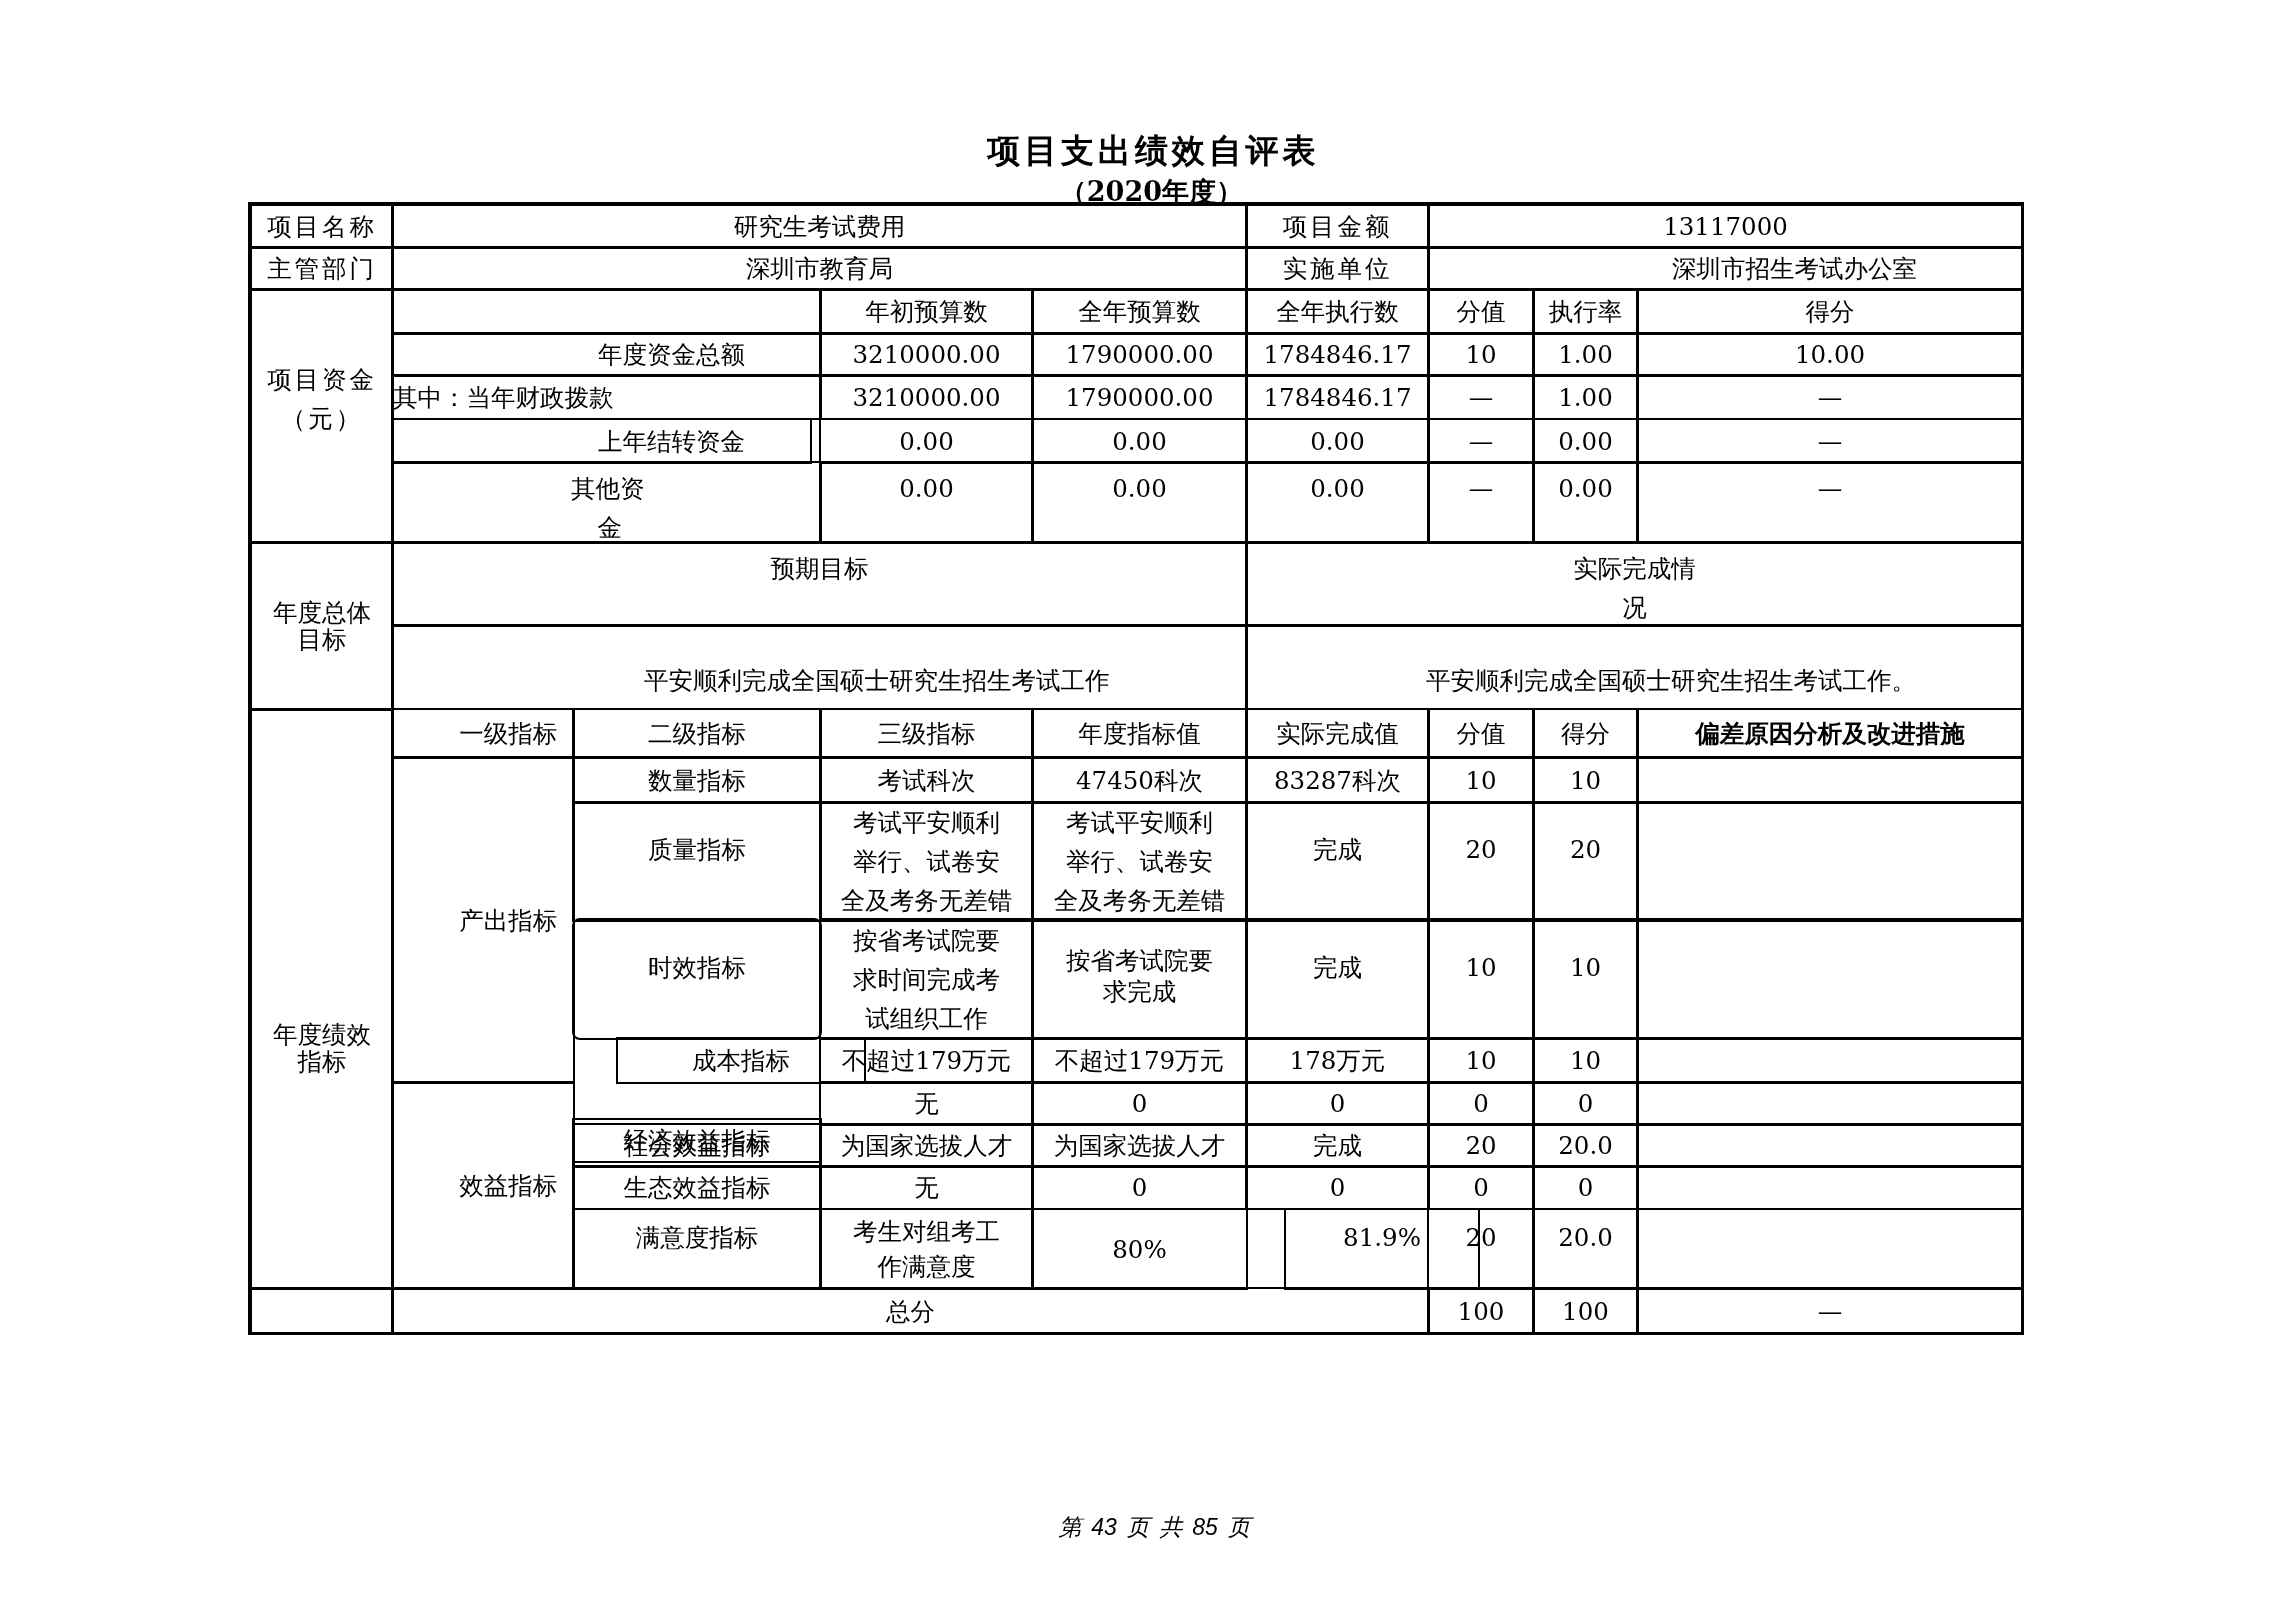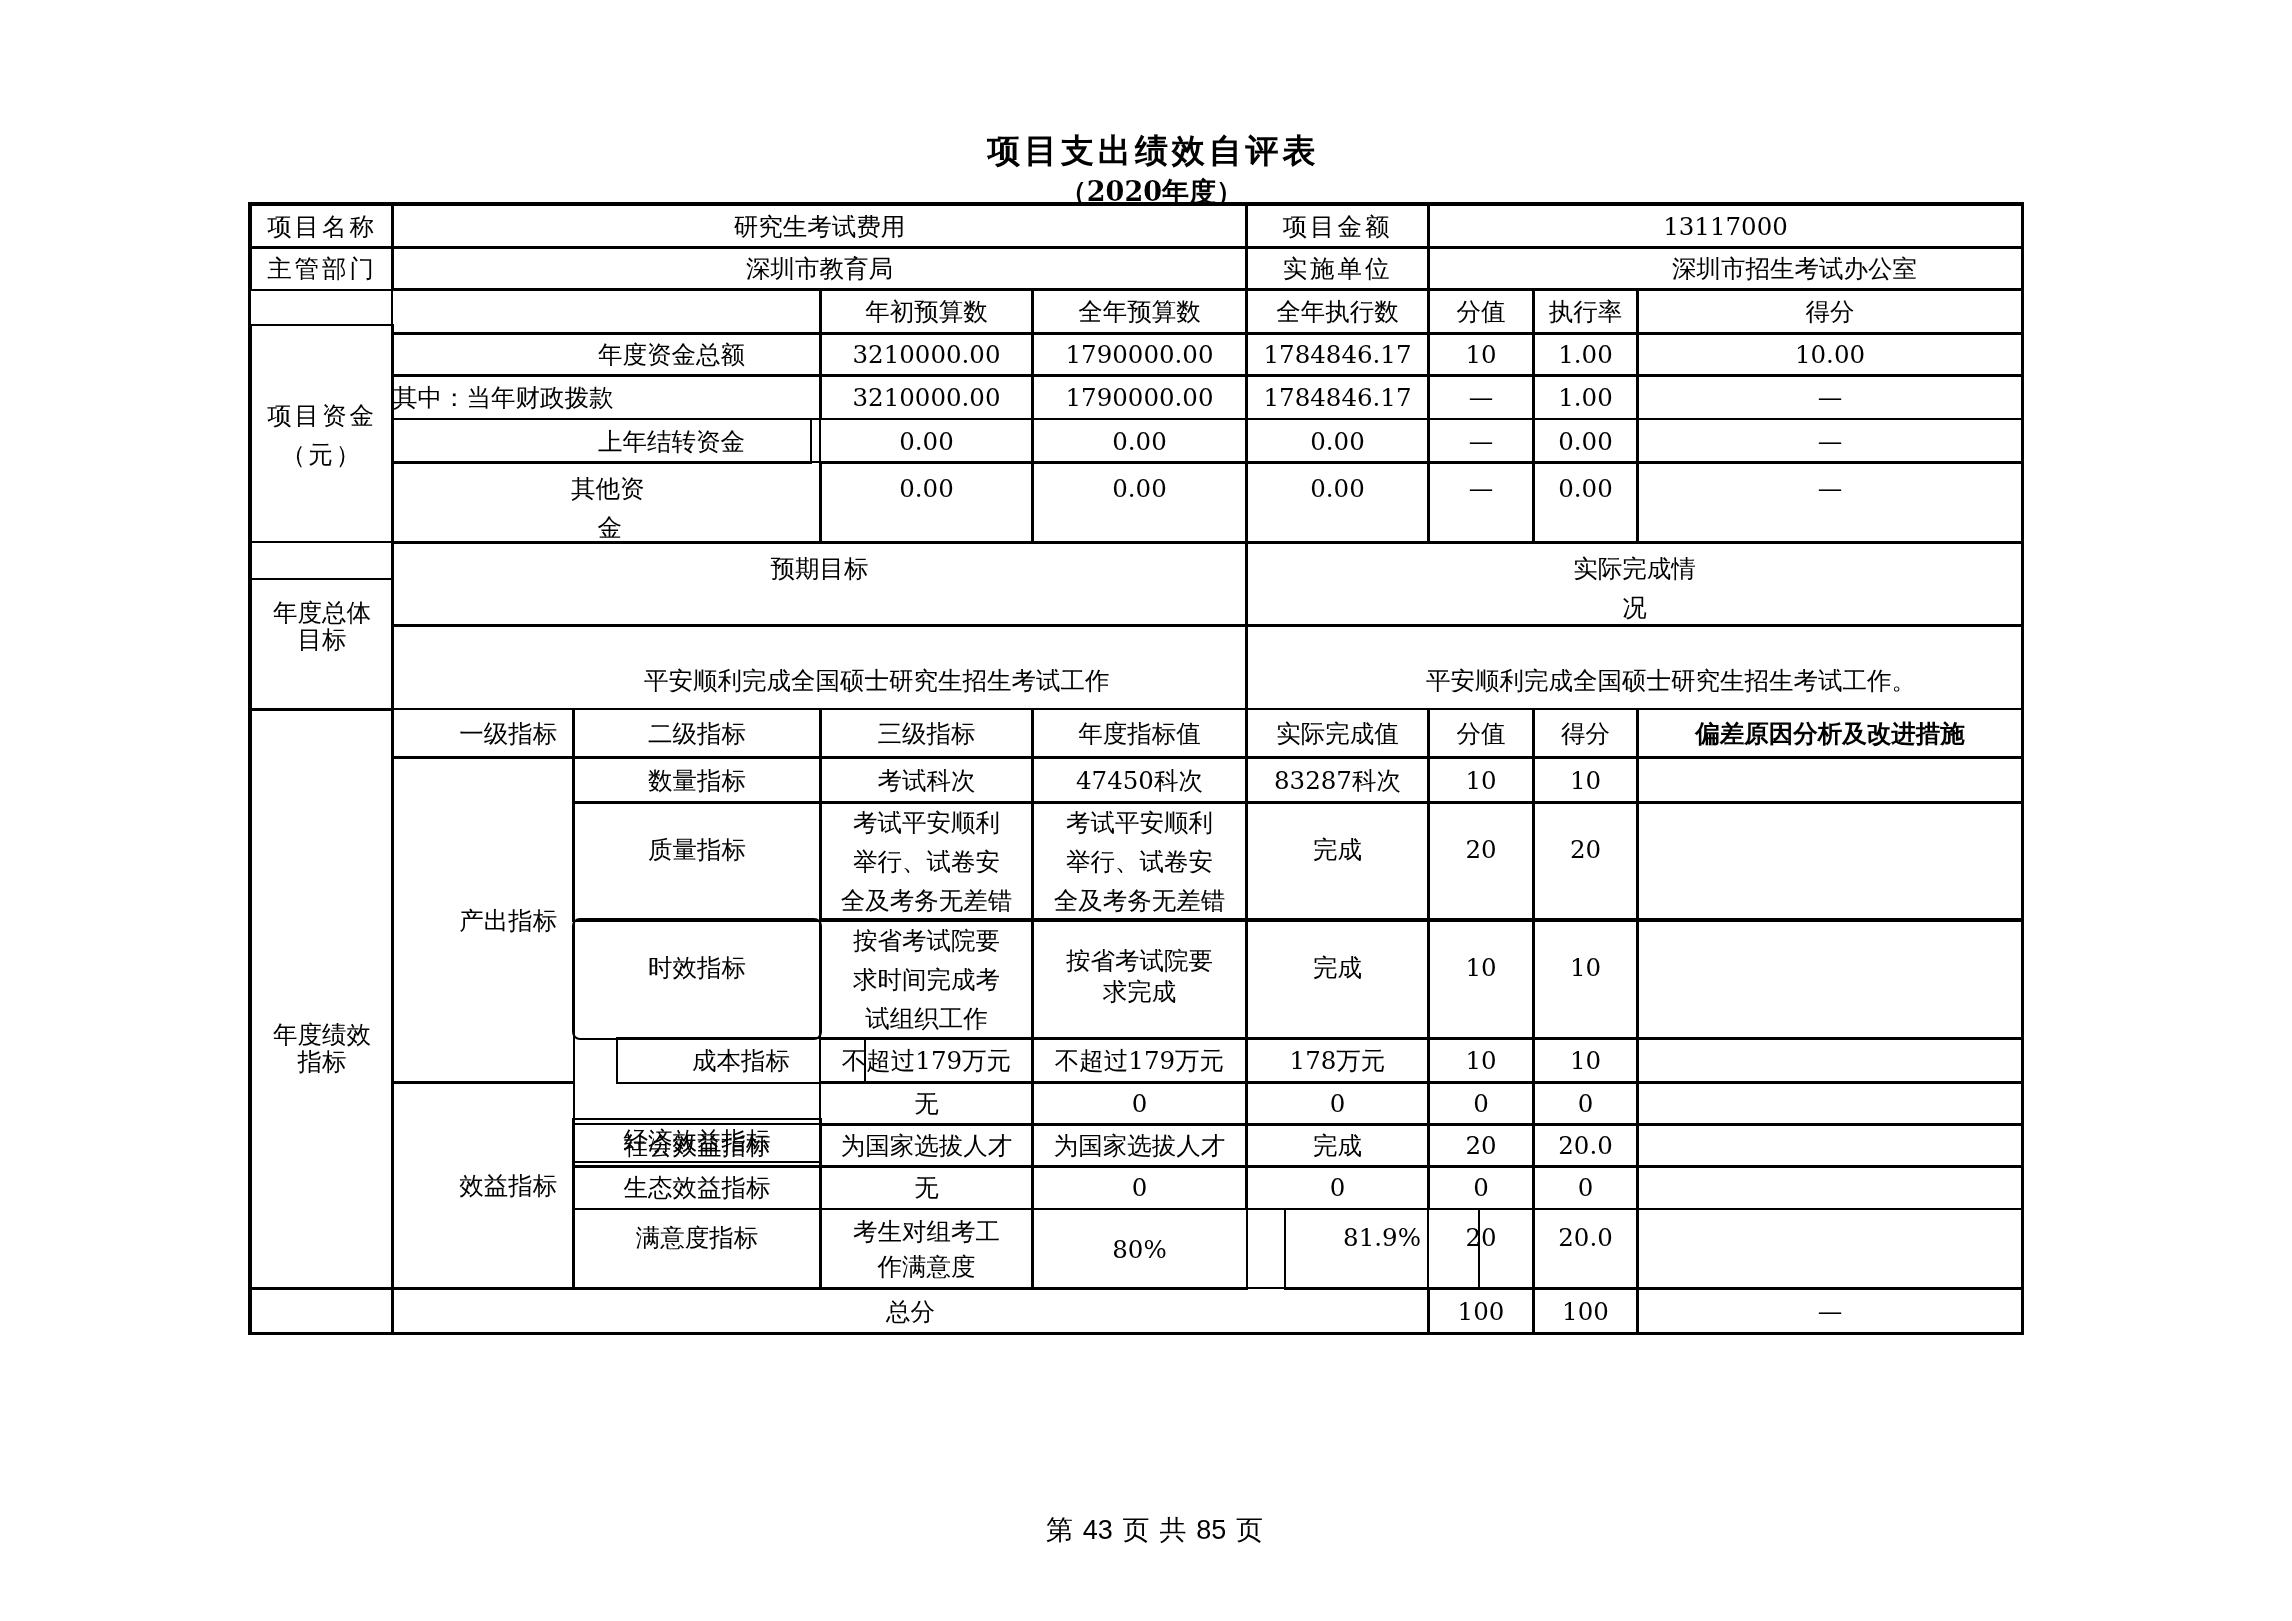--- a/index.html
+++ b/index.html
@@ -3,21 +3,21 @@
 <meta charset="utf-8">
 <style>
   html, body { margin: 0; padding: 0; background: #ffffff; }
   body { width: 2293px; height: 1621px; position: relative; overflow: hidden;
          font-family: "DejaVu Serif", "Liberation Serif", serif; color: #000; }
   .title { position: absolute; left: 0; width: 2293px; top: 129px; text-align: center;
            font-size: 33px; font-weight: bold; letter-spacing: 3.9px; padding-left: 13.7px; box-sizing: border-box; }
   .subtitle { position: absolute; left: 0; width: 2293px; top: 174px; text-align: center;
               font-size: 27px; font-weight: bold; padding-left: 9.8px; box-sizing: border-box; }
   .footer { position: absolute; left: 0; width: 2293px; top: 1512px; text-align: center;
-            font-family: "Liberation Sans", "DejaVu Sans", sans-serif; font-size: 27px; padding-left: 16px; box-sizing: border-box; }
+            font-family: "Liberation Sans", "DejaVu Sans", sans-serif; font-size: 23px; padding-left: 16px; box-sizing: border-box; font-style: italic; }
   .footer span { margin: 0 4.9px; }
   .table { position: absolute; left: 0; top: 0; }
   .cell { position: absolute; box-sizing: border-box; border: 2.9px solid #000;
           display: flex; flex-direction: column; justify-content: center; align-items: center;
           font-size: 24.5px; line-height: 39px; text-align: center; white-space: nowrap; overflow: hidden; }
   .cell.top { justify-content: flex-start; padding-top: 5.9px; }
   .cell.bottom { justify-content: flex-end; padding-bottom: 7.8px; }
   .cell.up { padding-bottom: 23.5px; }
   .cell.right { align-items: flex-end; padding-right: 15.7px; }
   .cell.left { align-items: flex-start; }
@@ -38,21 +38,21 @@
   <div class="cell lbl" style="left:250px;top:204px;width:144px;height:45px;">项目名称</div>
   <div class="cell" style="left:391px;top:204px;width:857px;height:45px;">研究生考试费用</div>
   <div class="cell lbl" style="left:1245px;top:204px;width:185px;height:45px;">项目金额</div>
   <div class="cell" style="left:1427px;top:204px;width:597px;height:45px;">13117000</div>
 
   <div class="cell lbl" style="left:250px;top:246px;width:144px;height:45px;">主管部门</div>
   <div class="cell" style="left:391px;top:246px;width:857px;height:45px;">深圳市教育局</div>
   <div class="cell lbl" style="left:1245px;top:246px;width:185px;height:45px;">实施单位</div>
   <div class="cell left" style="left:1427px;top:246px;width:597px;height:45px;padding-left:243px;">深圳市招生考试办公室</div>
 
-  <div class="cell lbl" style="left:250px;top:288px;width:144px;height:256px;padding-bottom:35px;margin-top:36px;">
+  <div class="cell lbl" style="left:250px;top:288px;width:144px;height:256px;padding-bottom:35px;">
     <span class="ln">项目资金</span>
     <span class="ln">（元）</span>
   </div>
   <div class="cell" style="left:391px;top:288px;width:431px;height:47px;"></div>
   <div class="cell" style="left:819px;top:288px;width:215px;height:47px;">年初预算数</div>
   <div class="cell" style="left:1031px;top:288px;width:217px;height:47px;">全年预算数</div>
   <div class="cell" style="left:1245px;top:288px;width:185px;height:47px;">全年执行数</div>
   <div class="cell" style="left:1427px;top:288px;width:108px;height:47px;">分值</div>
   <div class="cell" style="left:1532px;top:288px;width:107px;height:47px;">执行率</div>
   <div class="cell" style="left:1636px;top:288px;width:388px;height:47px;">得分</div>

